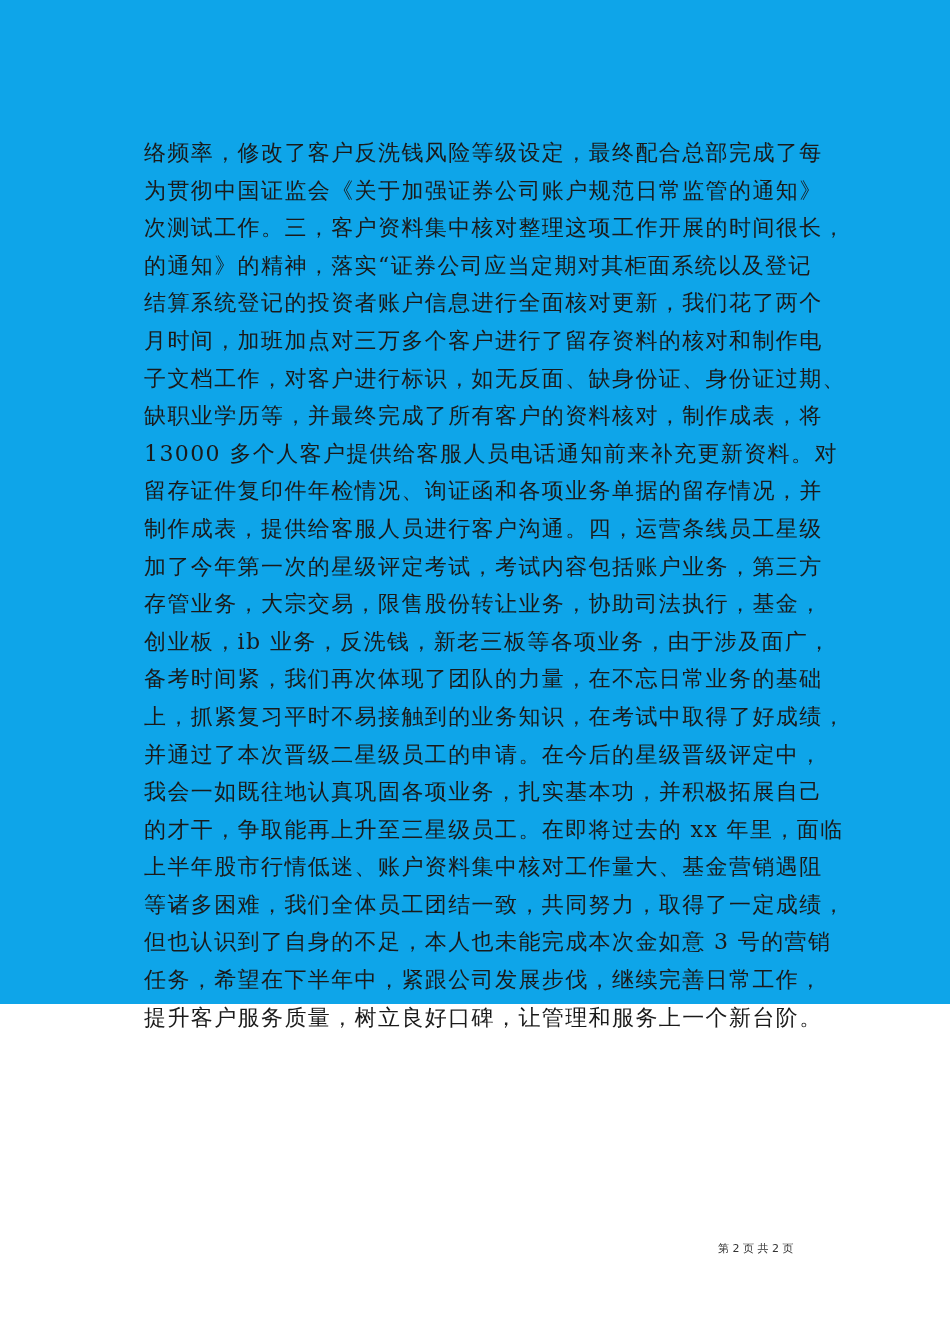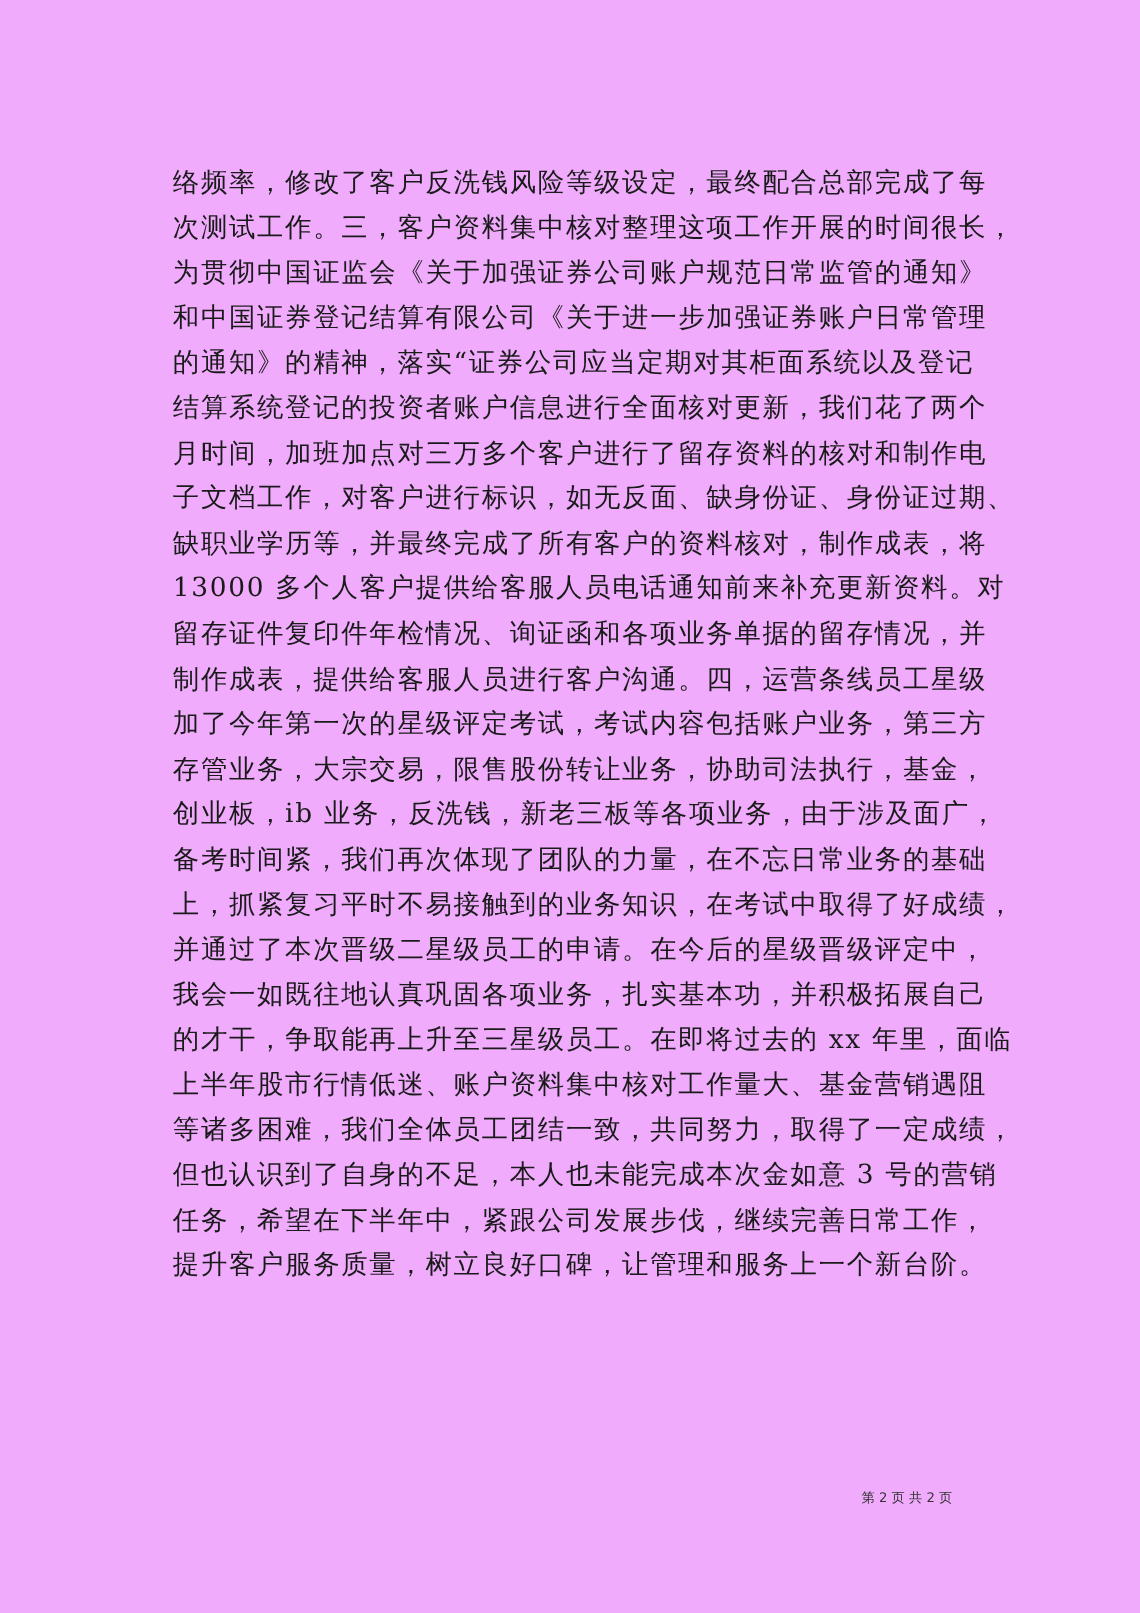--- a/index.html
+++ b/index.html
@@ -1,39 +1,38 @@
 <!DOCTYPE html>
 <html><head>
   <meta charset="utf-8">
   <style>
     html, body { margin: 0; padding: 0; background: #ffffff; }
     body { width: 950px; height: 1344px; position: relative; overflow: hidden; }
-    .page { position: absolute; left: 0; top: 0; width: 950px; height: 1344px; background: #f0abfc; }
+    .page { position: absolute; left: 0; top: 0; width: 950px; height: 1004px; background: #0ea5e9; }
     .body-text {
       position: absolute; left: 144px; top: 134px; width: 700px;
       font-family: "DejaVu Serif", "Liberation Serif", serif;
       font-size: 22px; line-height: 37.6px; color: #1a1a1a;
       letter-spacing: 1.4px;
     }
     .line { display: block; white-space: nowrap; height: 37.6px; }
     .footer {
       position: absolute; left: 718px; top: 1241px;
       font-family: "DejaVu Sans", "Liberation Sans", sans-serif;
       font-size: 11px; color: #333333; white-space: nowrap;
     }
   </style>
 </head>
 <body>
 
 <div class="page">
   <div class="body-text">
     <span class="line">络频率，修改了客户反洗钱风险等级设定，最终配合总部完成了每</span>
+    <span class="line">为贯彻中国证监会《关于加强证券公司账户规范日常监管的通知》</span>
     <span class="line">次测试工作。三，客户资料集中核对整理这项工作开展的时间很长，</span>
-    <span class="line">为贯彻中国证监会《关于加强证券公司账户规范日常监管的通知》</span>
-    <span class="line">和中国证券登记结算有限公司《关于进一步加强证券账户日常管理</span>
     <span class="line">的通知》的精神，落实“证券公司应当定期对其柜面系统以及登记</span>
     <span class="line">结算系统登记的投资者账户信息进行全面核对更新，我们花了两个</span>
     <span class="line">月时间，加班加点对三万多个客户进行了留存资料的核对和制作电</span>
     <span class="line">子文档工作，对客户进行标识，如无反面、缺身份证、身份证过期、</span>
     <span class="line">缺职业学历等，并最终完成了所有客户的资料核对，制作成表，将</span>
     <span class="line">13000 多个人客户提供给客服人员电话通知前来补充更新资料。对</span>
     <span class="line">留存证件复印件年检情况、询证函和各项业务单据的留存情况，并</span>
     <span class="line">制作成表，提供给客服人员进行客户沟通。四，运营条线员工星级</span>
     <span class="line">加了今年第一次的星级评定考试，考试内容包括账户业务，第三方</span>
     <span class="line">存管业务，大宗交易，限售股份转让业务，协助司法执行，基金，</span>

